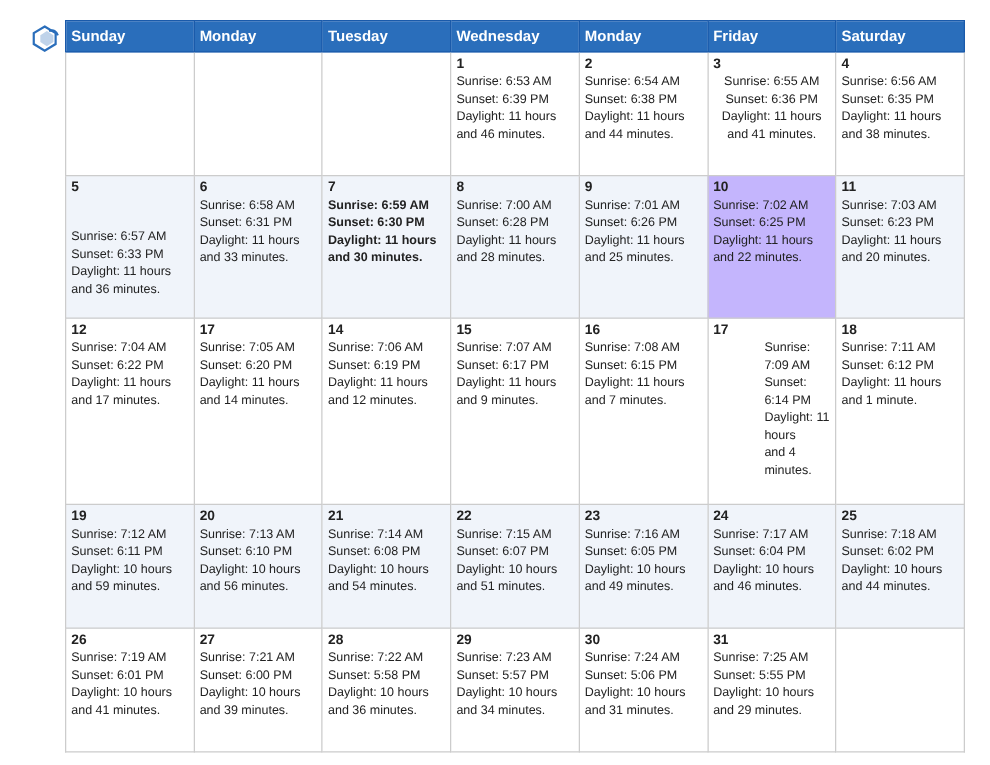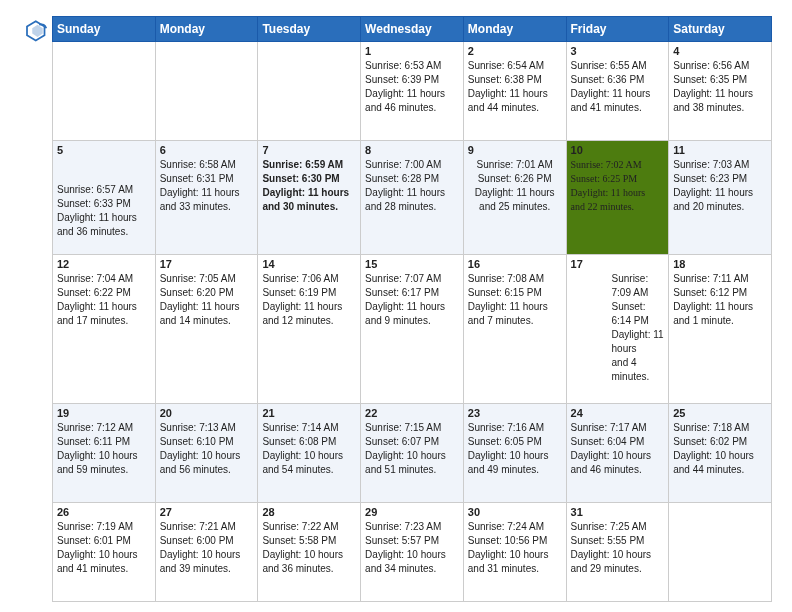--- a/index.html
+++ b/index.html
@@ -145,21 +145,21 @@
           </td>
           <td>
             <span class="day-num">2</span>
             <div class="day-info" style="white-space: pre-line;">Sunrise: 6:54 AM
 Sunset: 6:38 PM
 Daylight: 11 hours
 and 44 minutes.</div>
           </td>
           <td>
             <span class="day-num">3</span>
-            <div class="day-info" style="white-space: pre-line;">Sunrise: 6:55 AM
+            <div class="day-info" style="white-space: pre-line; text-align: center;">Sunrise: 6:55 AM
 Sunset: 6:36 PM
 Daylight: 11 hours
 and 41 minutes.</div>
           </td>
           <td>
             <span class="day-num">4</span>
             <div class="day-info" style="white-space: pre-line;">Sunrise: 6:56 AM
 Sunset: 6:35 PM
 Daylight: 11 hours
 and 38 minutes.</div>
@@ -189,28 +189,28 @@
           </td>
           <td style="background: rgb(240, 244, 250);">
             <span class="day-num">8</span>
             <div class="day-info" style="white-space: pre-line;">Sunrise: 7:00 AM
 Sunset: 6:28 PM
 Daylight: 11 hours
 and 28 minutes.</div>
           </td>
           <td style="background: rgb(240, 244, 250);">
             <span class="day-num">9</span>
-            <div class="day-info" style="white-space: pre-line; text-align: center;">Sunrise: 7:01 AM
+            <div class="day-info" style="white-space: pre-line;">Sunrise: 7:01 AM
 Sunset: 6:26 PM
 Daylight: 11 hours
 and 25 minutes.</div>
           </td>
-          <td style="background: #4d7c0f;">
+          <td style="background: #c4b5fd;">
             <span class="day-num">10</span>
-            <div class="day-info" style="white-space: pre-line; font-family: Liberation Serif, serif;">Sunrise: 7:02 AM
+            <div class="day-info" style="white-space: pre-line;">Sunrise: 7:02 AM
 Sunset: 6:25 PM
 Daylight: 11 hours
 and 22 minutes.</div>
           </td>
           <td style="background: rgb(240, 244, 250); margin-left: 16px;">
             <span class="day-num">11</span>
             <div class="day-info" style="white-space: pre-line;">Sunrise: 7:03 AM
 Sunset: 6:23 PM
 Daylight: 11 hours
 and 20 minutes.</div>
@@ -343,21 +343,21 @@
           <td>
             <span class="day-num">29</span>
             <div class="day-info" style="white-space: pre-line;">Sunrise: 7:23 AM
 Sunset: 5:57 PM
 Daylight: 10 hours
 and 34 minutes.</div>
           </td>
           <td>
             <span class="day-num">30</span>
             <div class="day-info" style="white-space: pre-line;">Sunrise: 7:24 AM
-Sunset: 10:56 PM
+Sunset: 5:06 PM
 Daylight: 10 hours
 and 31 minutes.</div>
           </td>
           <td>
             <span class="day-num">31</span>
             <div class="day-info" style="white-space: pre-line;">Sunrise: 7:25 AM
 Sunset: 5:55 PM
 Daylight: 10 hours
 and 29 minutes.</div>
           </td>

